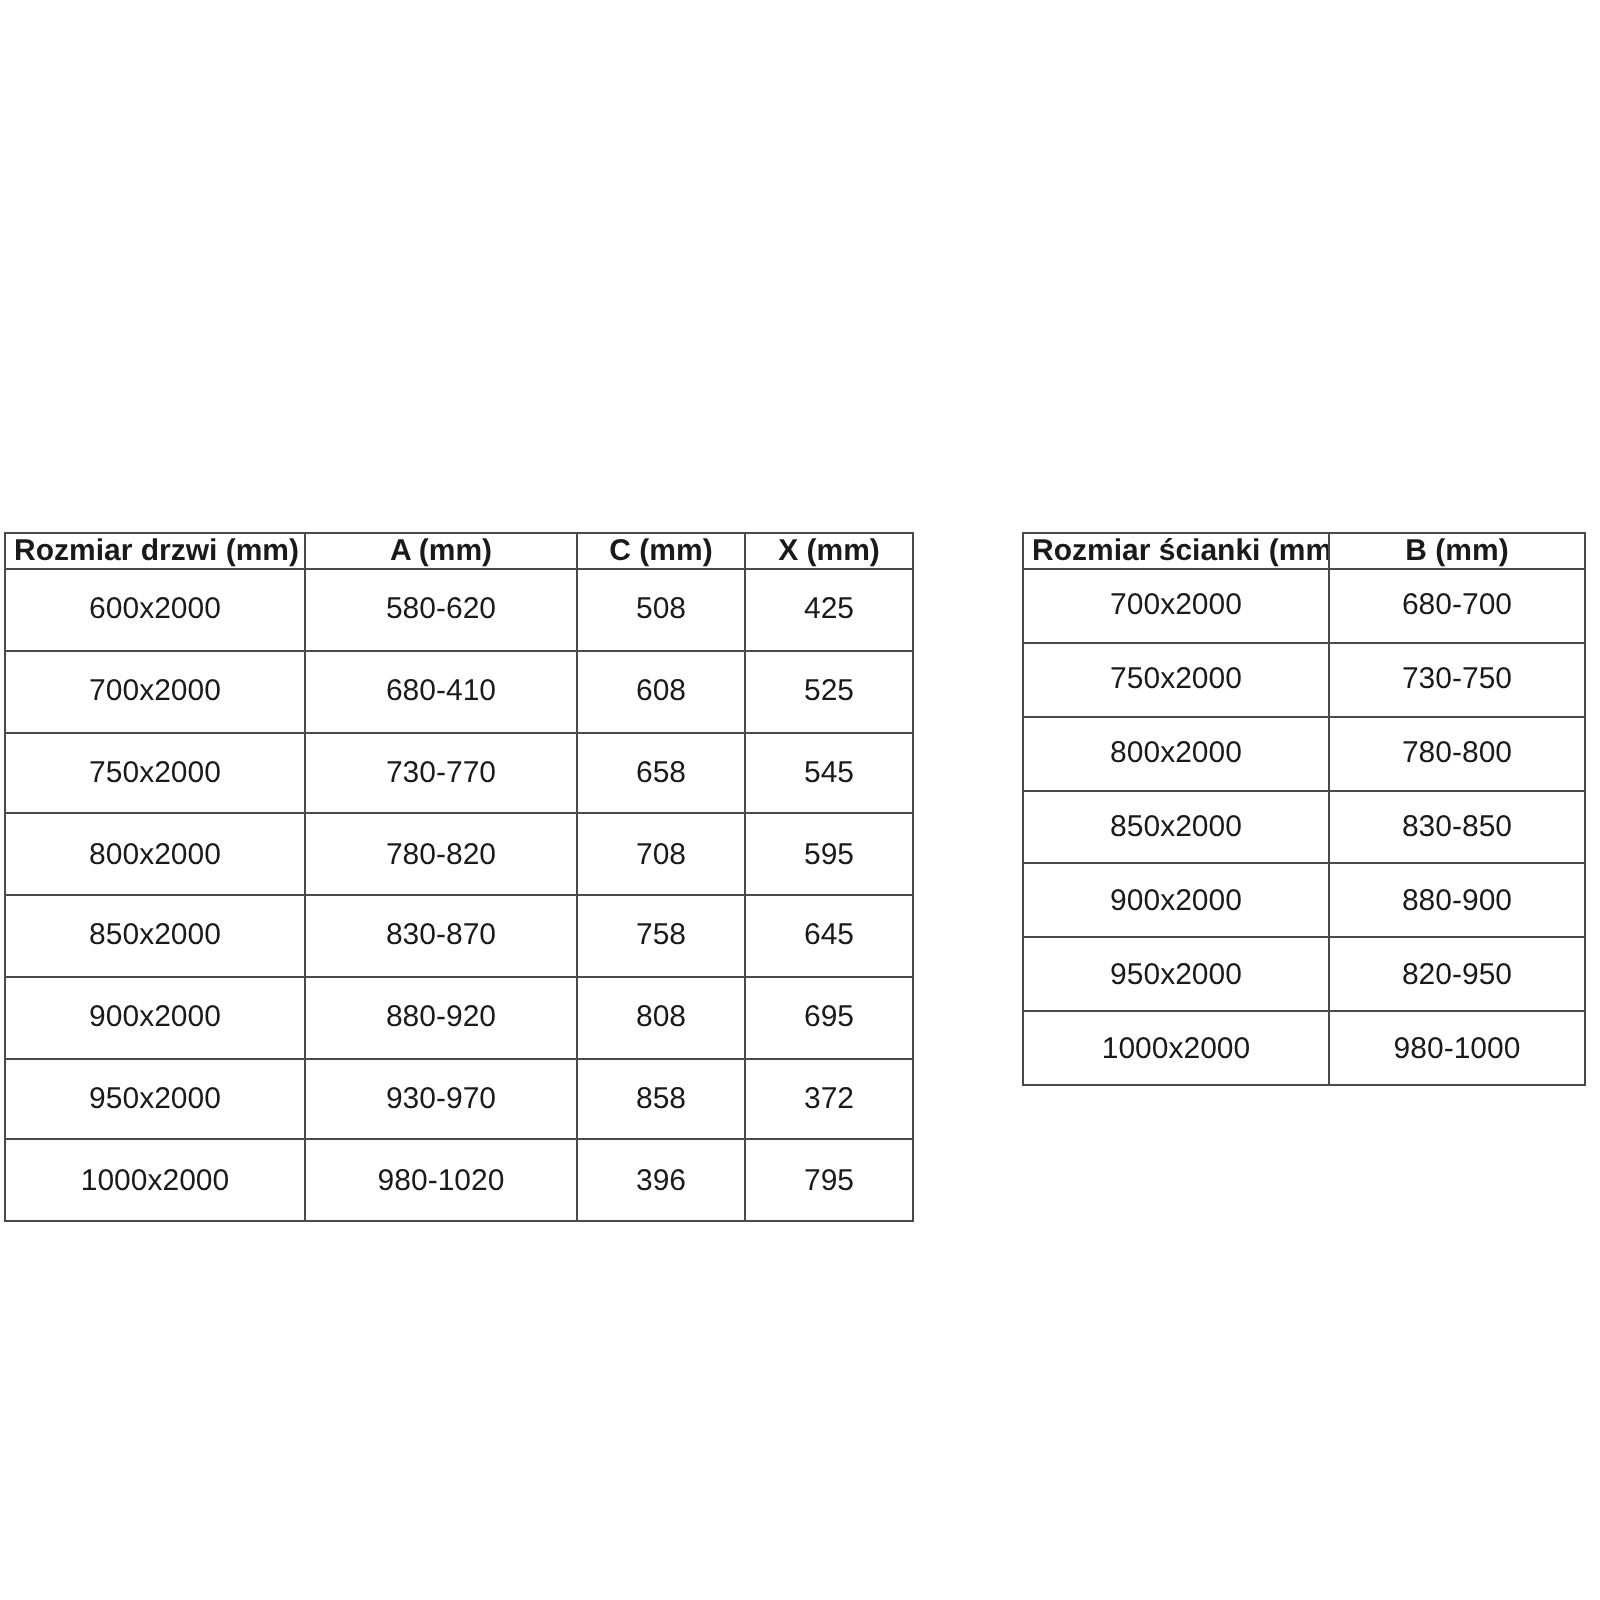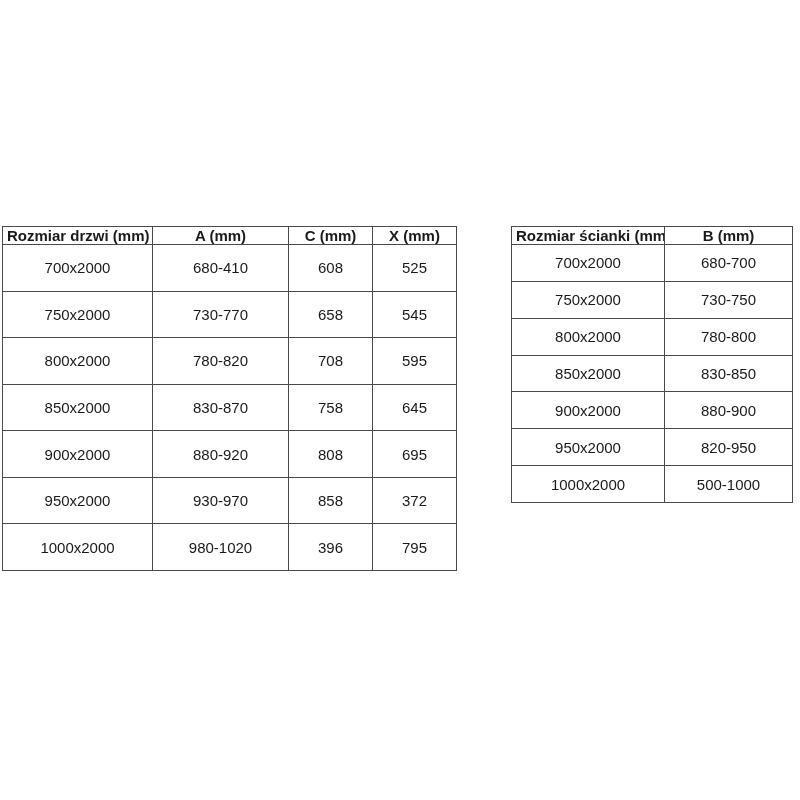--- a/index.html
+++ b/index.html
@@ -18,20 +18,21 @@
   .canvas{
     position:relative;
     width:800px;height:800px;
     background:var(--bg-color);
   }
   table.spec-table{
     position:absolute;
     border-collapse:collapse;
     table-layout:fixed;
     background:var(--bg-color);
+    margin-top:40px;
   }
   table.spec-table th,
   table.spec-table td{
     border:1px solid var(--border-color);
     text-align:center;
     vertical-align:middle;
     font-size:15px;
     padding:0 4px;
     white-space:nowrap;
     overflow:hidden;
@@ -71,20 +72,26 @@
     </colgroup>
   <thead>
         <tr>
           <th>Rozmiar drzwi (mm)</th>
           <th>A (mm)</th>
           <th>C (mm)</th>
           <th>X (mm)</th>
         </tr>
       </thead>
       <tbody>
+        <tr>
+          <td>600x2000</td>
+          <td>580-620</td>
+          <td>508</td>
+          <td>425</td>
+        </tr>
         <tr>
           <td>700x2000</td>
           <td>680-410</td>
           <td>608</td>
           <td>525</td>
         </tr>
         <tr>
           <td>750x2000</td>
           <td>730-770</td>
           <td>658</td>
@@ -154,18 +161,18 @@
         <tr>
           <td>900x2000</td>
           <td>880-900</td>
         </tr>
         <tr>
           <td>950x2000</td>
           <td>820-950</td>
         </tr>
         <tr>
           <td>1000x2000</td>
-          <td>500-1000</td>
+          <td>980-1000</td>
         </tr>
       </tbody>
     </table>
 
 </div>
 
 </body></html>

